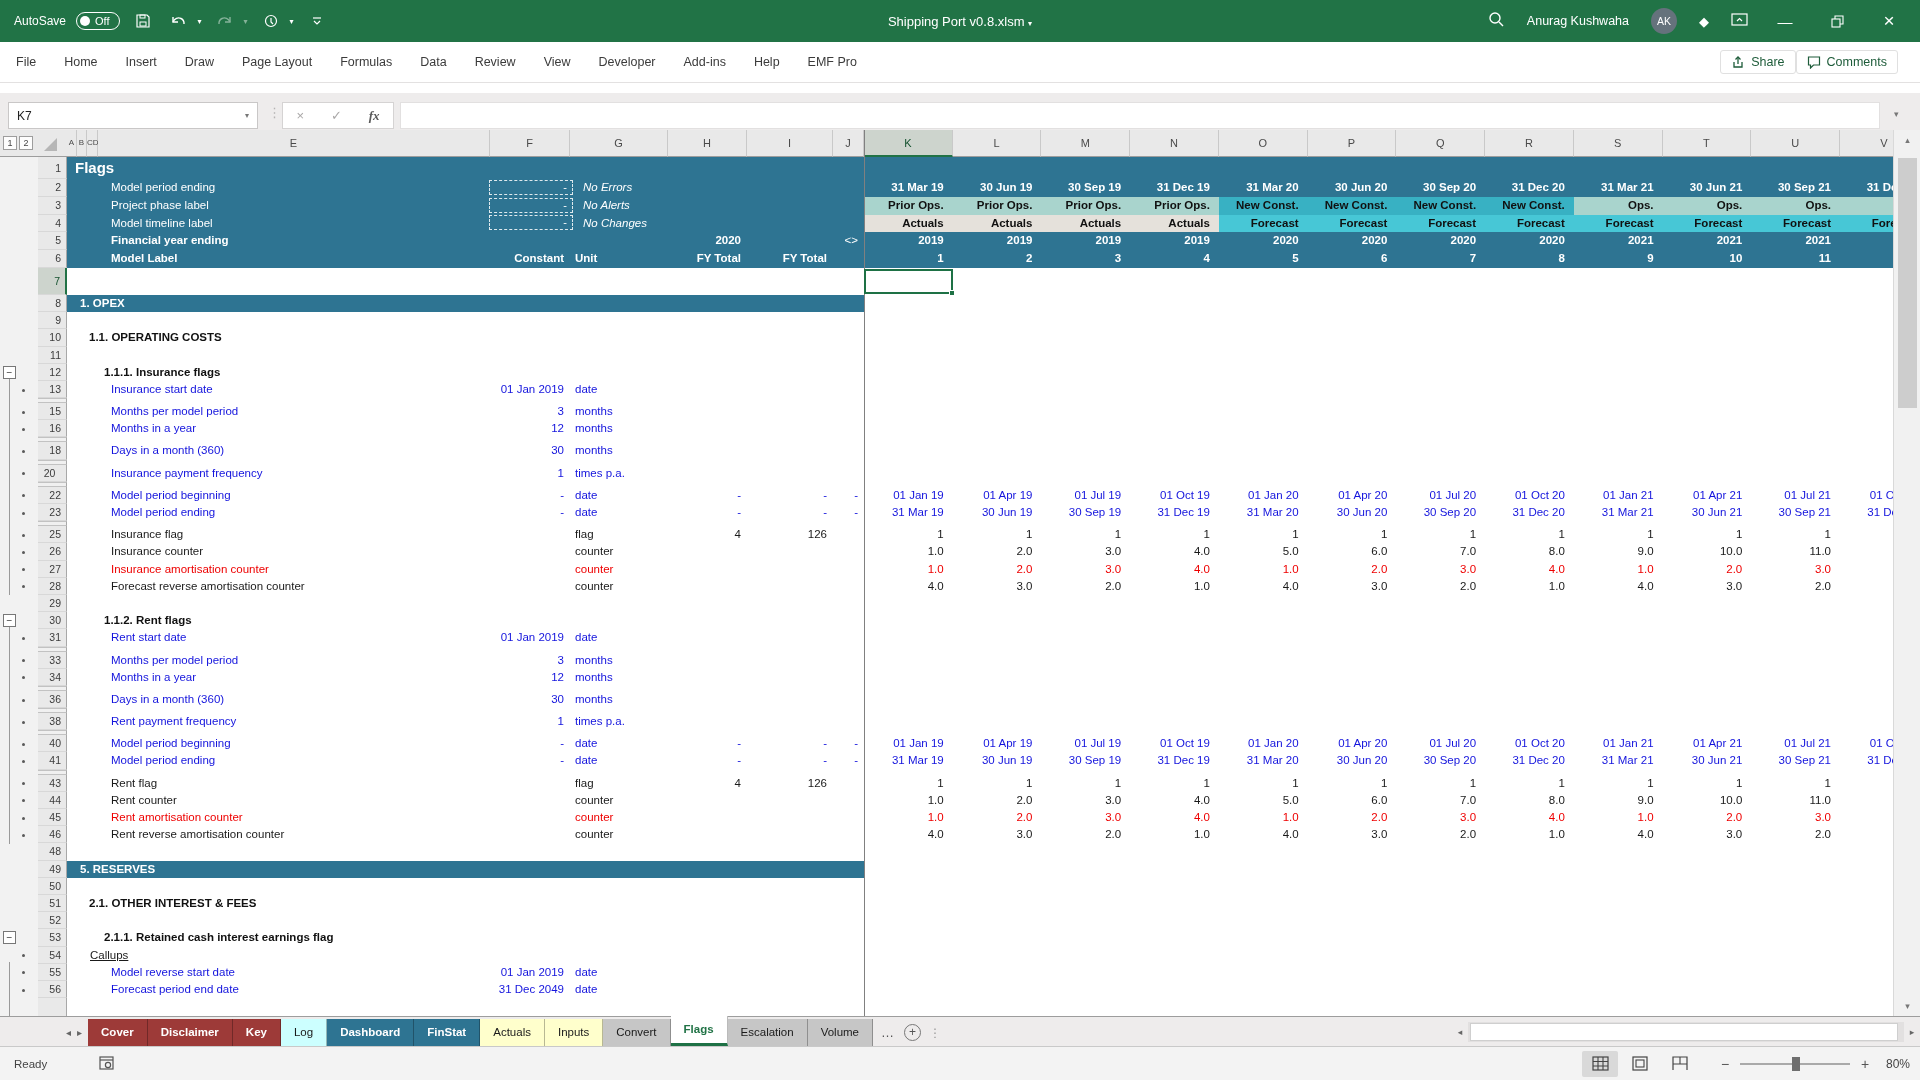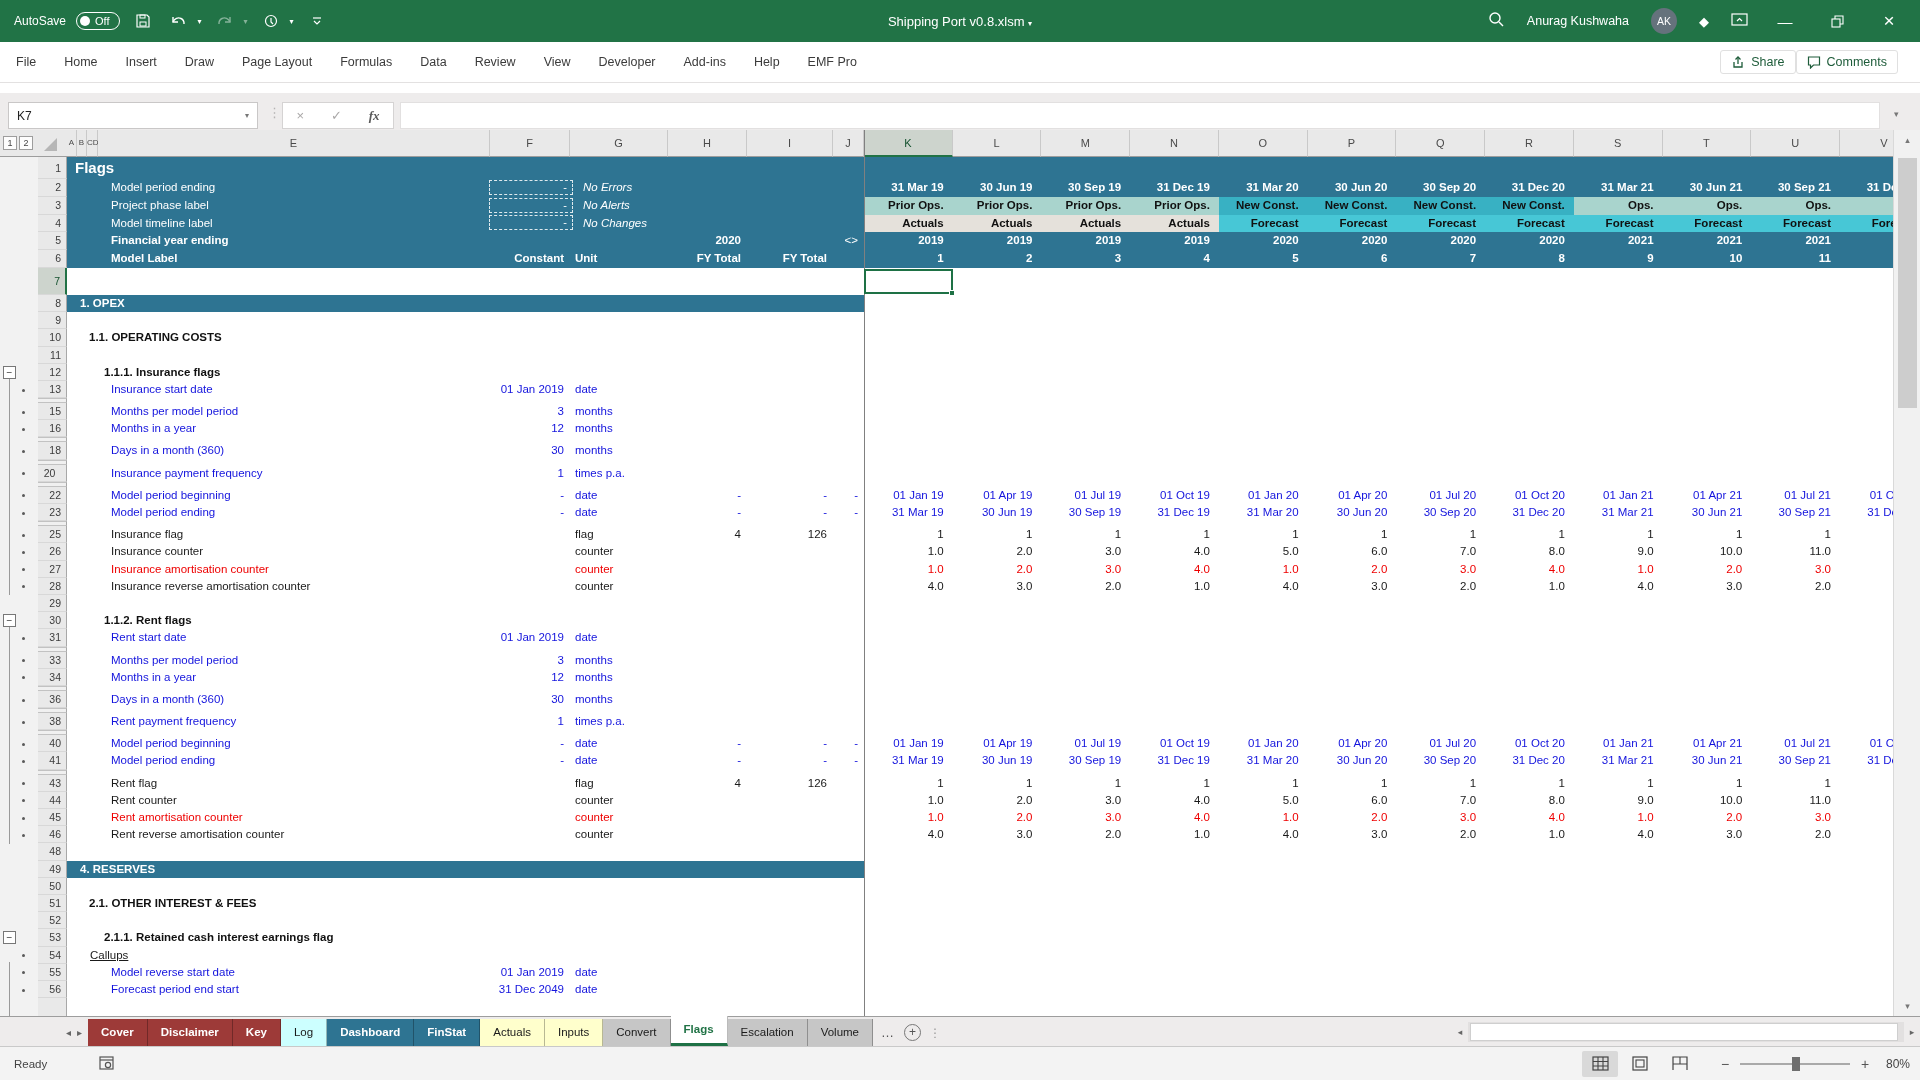--- a/index.html
+++ b/index.html
@@ -567,21 +567,21 @@
           <div class="cell cr" style="left: 1396.38px; width: 79.73px; padding-right: 0px; color: rgb(238, 0, 0);">3.0</div>
           <div class="cell cr" style="left: 1485.11px; width: 79.73px; padding-right: 0px; color: rgb(238, 0, 0);">4.0</div>
           <div class="cell cr" style="left: 1573.84px; width: 79.73px; padding-right: 0px; color: rgb(238, 0, 0);">1.0</div>
           <div class="cell cr" style="left: 1662.57px; width: 79.73px; padding-right: 0px; color: rgb(238, 0, 0);">2.0</div>
           <div class="cell cr" style="left: 1751.3px; width: 79.73px; padding-right: 0px; color: rgb(238, 0, 0);">3.0</div>
           <div class="cell cr" style="left: 1840.03px; width: 79.73px; padding-right: 0px; color: rgb(238, 0, 0);">4.0</div>
         </div>
         <div class="grow" style="height: 17.2px; line-height: 17.2px;">
           <div class="rownum" style="line-height: 17.2px;">28</div>
           <div class="odot" style="top: 7.6px;"></div>
-          <div class="cell" style="left: 111px; color: rgb(26, 26, 26);">Insurance reverse amortisation counter</div>
+          <div class="cell" style="left: 111px; color: rgb(26, 26, 26);">Forecast reverse amortisation counter</div>
           <div class="cell" style="left: 570px; width: 94px; text-align: left; padding-left: 5px; color: rgb(26, 26, 26);">counter</div>
           <div class="cell cr" style="left: 864px; width: 79.73px; padding-right: 0px; color: rgb(26, 26, 26);">4.0</div>
           <div class="cell cr" style="left: 952.73px; width: 79.73px; padding-right: 0px; color: rgb(26, 26, 26);">3.0</div>
           <div class="cell cr" style="left: 1041.46px; width: 79.73px; padding-right: 0px; color: rgb(26, 26, 26);">2.0</div>
           <div class="cell cr" style="left: 1130.19px; width: 79.73px; padding-right: 0px; color: rgb(26, 26, 26);">1.0</div>
           <div class="cell cr" style="left: 1218.92px; width: 79.73px; padding-right: 0px; color: rgb(26, 26, 26);">4.0</div>
           <div class="cell cr" style="left: 1307.65px; width: 79.73px; padding-right: 0px; color: rgb(26, 26, 26);">3.0</div>
           <div class="cell cr" style="left: 1396.38px; width: 79.73px; padding-right: 0px; color: rgb(26, 26, 26);">2.0</div>
           <div class="cell cr" style="left: 1485.11px; width: 79.73px; padding-right: 0px; color: rgb(26, 26, 26);">1.0</div>
           <div class="cell cr" style="left: 1573.84px; width: 79.73px; padding-right: 0px; color: rgb(26, 26, 26);">4.0</div>
@@ -764,21 +764,21 @@
           <div class="cell cr" style="left: 1662.57px; width: 79.73px; padding-right: 0px; color: rgb(26, 26, 26);">3.0</div>
           <div class="cell cr" style="left: 1751.3px; width: 79.73px; padding-right: 0px; color: rgb(26, 26, 26);">2.0</div>
           <div class="cell cr" style="left: 1840.03px; width: 79.73px; padding-right: 0px; color: rgb(26, 26, 26);">1.0</div>
         </div>
         <div class="grow" style="height: 17.2px; line-height: 17.2px;">
           <div class="rownum" style="line-height: 17.2px;">48</div>
         </div>
         <div class="grow" style="height: 17.2px; line-height: 17.2px;">
           <div class="rownum" style="line-height: 17.2px;">49</div>
           <div class="band" style="left: 67px; width: 797px; background: rgb(46, 116, 146);"></div>
-          <div class="cell" style="left: 80px; color: rgb(255, 255, 255); font-weight: bold;">4. RESERVES</div>
+          <div class="cell" style="left: 80px; color: rgb(255, 255, 255); font-weight: bold;">5. RESERVES</div>
         </div>
         <div class="grow" style="height: 17.2px; line-height: 17.2px;">
           <div class="rownum" style="line-height: 17.2px;">50</div>
         </div>
         <div class="grow" style="height: 17.2px; line-height: 17.2px;">
           <div class="rownum" style="line-height: 17.2px;">51</div>
           <div class="cell" style="left: 89px; font-weight: bold; color: rgb(17, 17, 17);">2.1. OTHER INTEREST &amp; FEES</div>
         </div>
         <div class="grow" style="height: 17.2px; line-height: 17.2px;">
           <div class="rownum" style="line-height: 17.2px;">52</div>
@@ -796,21 +796,21 @@
         <div class="grow" style="height: 17.2px; line-height: 17.2px;">
           <div class="rownum" style="line-height: 17.2px;">55</div>
           <div class="odot" style="top: 7.6px;"></div>
           <div class="cell" style="left: 111px; color: rgb(20, 20, 221);">Model reverse start date</div>
           <div class="cell" style="left: 490px; width: 76px; text-align: right; padding-right: 2px; color: rgb(20, 20, 221);">01 Jan 2019</div>
           <div class="cell" style="left: 570px; width: 94px; text-align: left; padding-left: 5px; color: rgb(20, 20, 221);">date</div>
         </div>
         <div class="grow" style="height: 17.2px; line-height: 17.2px;">
           <div class="rownum" style="line-height: 17.2px;">56</div>
           <div class="odot" style="top: 7.6px;"></div>
-          <div class="cell" style="left: 111px; color: rgb(20, 20, 221);">Forecast period end start</div>
+          <div class="cell" style="left: 111px; color: rgb(20, 20, 221);">Forecast period end date</div>
           <div class="cell" style="left: 490px; width: 76px; text-align: right; padding-right: 2px; color: rgb(20, 20, 221);">31 Dec 2049</div>
           <div class="cell" style="left: 570px; width: 94px; text-align: left; padding-left: 5px; color: rgb(20, 20, 221);">date</div>
         </div>
         <div class="oline" style="top: 221.8px; height: 216.2px;"></div>
         <div class="oline" style="top: 470.4px; height: 216.2px;"></div>
         <div class="oline" style="top: 805px; height: 53.6px;"></div>
       </div>
     <div class="freeze"></div>
     <div id="vscroll">
       <span class="vs-arrow" style="top:0;">▴</span>

